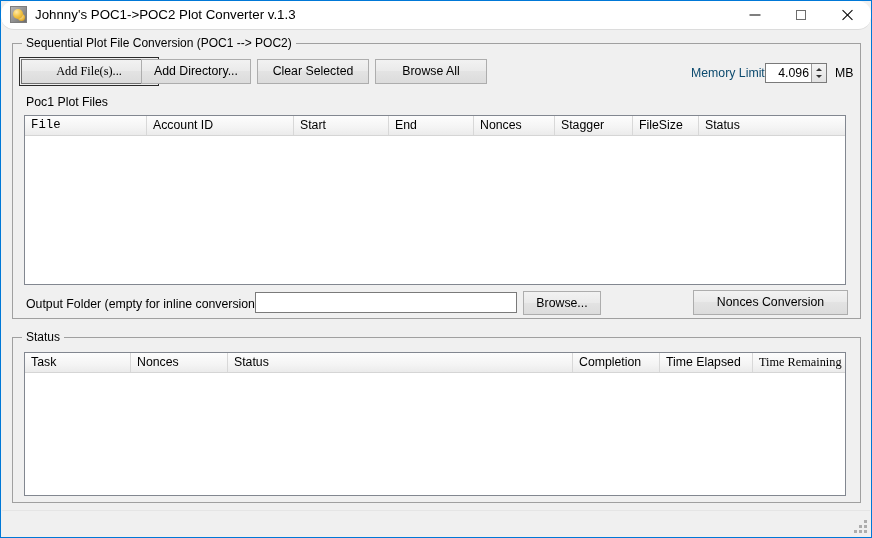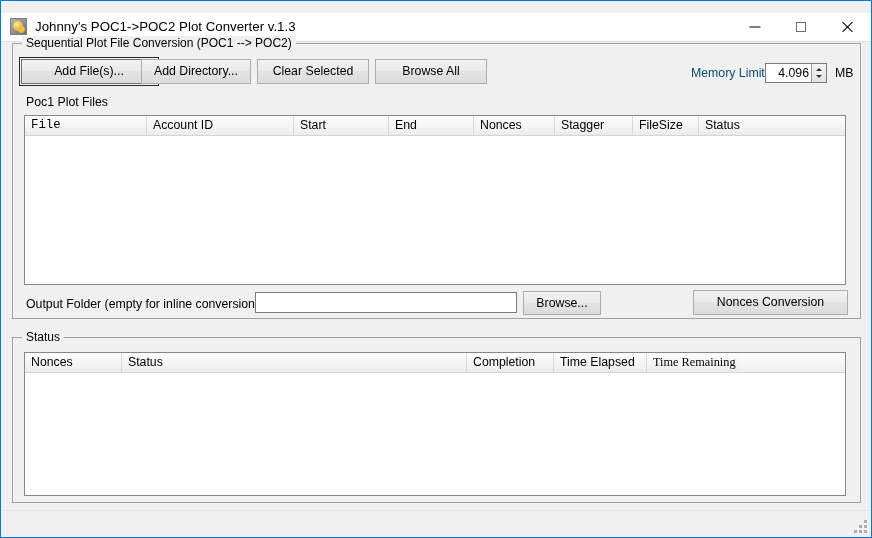--- a/index.html
+++ b/index.html
@@ -17,25 +17,26 @@
     height: 538px;
     box-sizing: border-box;
     border: 1px solid #0078d7;
     background: #f0f0f0;
     overflow: hidden;
   }
 
   
   #titlebar {
     position: absolute;
-    left: 0; top: 12px;
+    left: 0; top: 0;
     width: 870px;
     height: 28px;
     background: #ffffff;
     border-bottom: 1px solid #dcdcdc;
+    border-radius: 13px;
   }
   #title-icon {
     position: absolute;
     left: 9px; top: 5px;
     width: 17px; height: 17px;
     background: linear-gradient(135deg, #b5b5b5 0%, #8c8c8c 60%, #6e6e6e 100%);
     border: 1px solid #7d7d7d;
     box-sizing: border-box;
   }
   #title-icon::after {
@@ -141,21 +142,21 @@
     line-height: 1;
     padding: 0;
     cursor: default;
     white-space: nowrap;
   }
   .btn.focused {
     outline: 1px solid #2a2a2a;
     outline-offset: 1px;
     border-color: #707070;
   }
-  #btn-add-files     { left: 20px;  top: 58px; width: 136px; height: 25px; }
+  #btn-add-files     { left: 20px;  top: 58px; width: 136px; height: 25px; font-family: Liberation Serif, serif; }
   #btn-add-directory { left: 140px; top: 58px; width: 110px; height: 25px; }
   #btn-clear-selected{ left: 256px; top: 58px; width: 112px; height: 25px; }
   #btn-clear-all     { left: 374px; top: 58px; width: 112px; height: 25px; }
   #btn-browse        { left: 522px; top: 290px; width: 78px; height: 24px; }
   #btn-start         { left: 692px; top: 289px; width: 155px; height: 25px; }
 
   
   #memory-label {
     position: absolute;
     left: 690px; top: 65px;
@@ -350,20 +351,21 @@
   <input type="text" id="output-field" placeholder="" style="">
   <button class="btn" id="btn-browse">Browse...</button>
   <button class="btn" id="btn-start">Nonces Conversion</button>
 
   <div class="groupbox" id="group-status">
     <span class="gb-title">Status</span>
   </div>
 
   <div class="listview" id="list-status">
     <div class="lv-header" id="status-header">
+        <div class="lv-col" style="width: 106px;">Task</div>
         <div class="lv-col" style="width: 97px;">Nonces</div>
         <div class="lv-col" style="width: 345px;">Status</div>
         <div class="lv-col" style="width: 87px;">Completion</div>
         <div class="lv-col" style="width: 93px;">Time Elapsed</div>
         <div class="lv-col" style="width: 92px; font-family: Liberation Serif, serif;">Time Remaining</div>
       </div>
     <div class="lv-body" id="status-body"></div>
   </div>
 
   <div id="statusbar">

